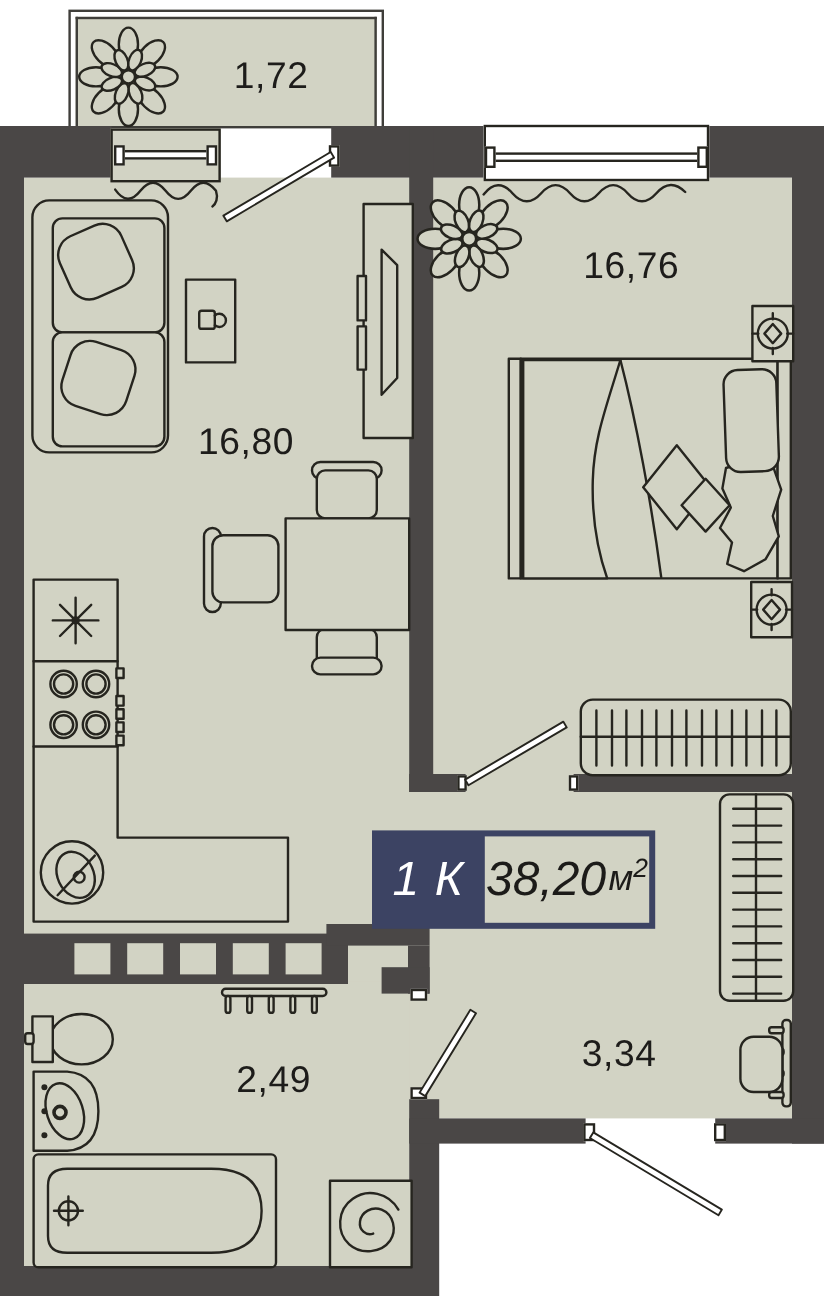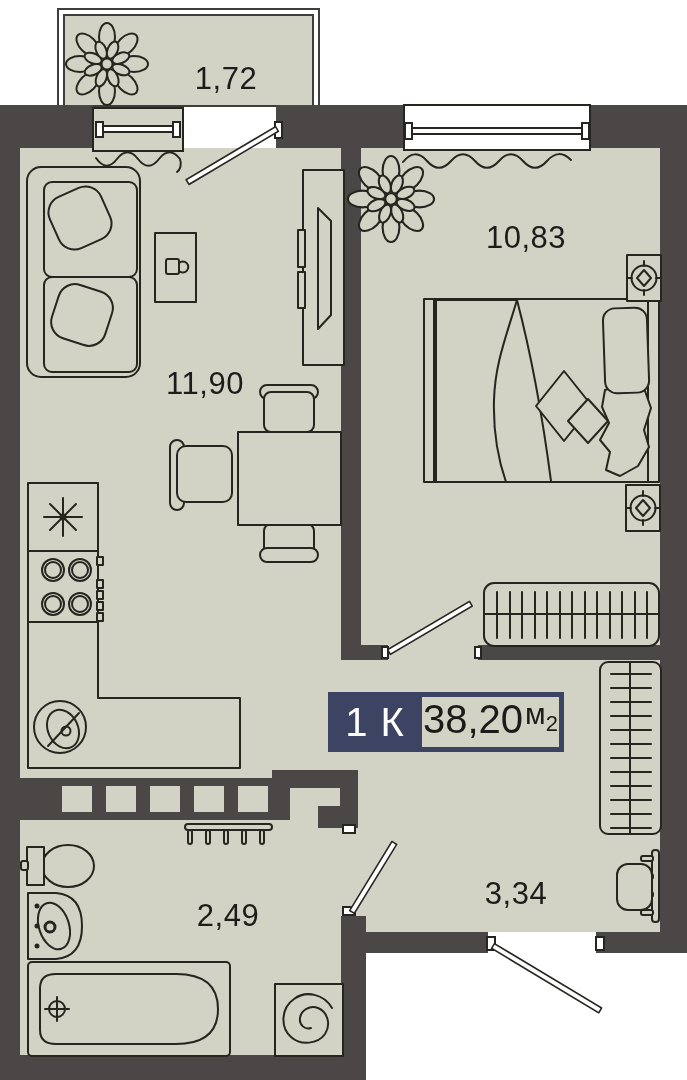--- a/index.html
+++ b/index.html
@@ -18,27 +18,27 @@
            border:2px solid #3f3e3a;background:#fff;box-sizing:border-box;}
   .balcony-inner{position:absolute;left:4px;right:4px;top:4px;bottom:0;
            border:2px solid #3f3e3a;border-bottom:none;background:var(--floor);}
   .ov{position:absolute;left:0;top:0;width:687px;height:1080px;pointer-events:none;}
   .ov *{stroke:var(--line);stroke-width:2;fill:none;stroke-linecap:round;stroke-linejoin:round;}
   .ov .f{fill:var(--floor);}
   .ov .w{fill:#fff;}
   .ov .dot{fill:var(--line);stroke:none;}
   .ov .thin{stroke-width:1.6;}
   .area-label{position:absolute;transform:translate(-50%,-50%);font-size:31px;color:#1d1c1a;
-              white-space:nowrap;letter-spacing:0.5px;margin-top:16px;}
-  .badge{position:absolute;left:328px;top:692px;width:236px;height:60px;background:var(--accent);
-         display:flex;box-sizing:border-box;}
+              white-space:nowrap;letter-spacing:0.5px;}
+  .badge{position:absolute;left:310px;top:692px;width:236px;height:82px;background:var(--accent);
+         display:flex;box-sizing:border-box;font-style:italic;}
   .badge-type{width:94px;color:#ffffff;font-size:40px;display:flex;align-items:center;
               justify-content:center;letter-spacing:1px;}
   .badge-area{flex:1;margin:5px 5px 5px 0;background:var(--floor);display:flex;
-              align-items:flex-start;justify-content:center;font-size:40px;color:#1c1b19;}
+              align-items:center;justify-content:center;font-size:40px;color:#1c1b19;}
   .badge-area .unit{font-size:30px;margin-left:2px;}
   .badge-area .sup{font-size:22px;align-self:flex-start;margin-top:14px;}
 </style>
 </head>
 <body>
 
 <div class="plan">
 
   <div class="balcony">
     <div class="balcony-inner"></div>
@@ -283,22 +283,22 @@
         </g>
     </g>
     <g class="door">
       <g transform="translate(493,946) rotate(31)">
           <rect class="w thin" x="0" y="-2.75" width="125" height="5.5"></rect>
         </g>
     </g>
   </svg>
 
   <div class="area-label" style="left:226px;top:63px">1,72</div>
-  <div class="area-label" style="left:205px;top:368px">11,90</div>
-  <div class="area-label" style="left:526px;top:222px">10,83</div>
+  <div class="area-label" style="left:205px;top:368px">16,80</div>
+  <div class="area-label" style="left:526px;top:222px">16,76</div>
   <div class="area-label" style="left:228px;top:900px">2,49</div>
   <div class="area-label" style="left:516px;top:878px">3,34</div>
 
   <div class="badge">
     <div class="badge-type">1 К</div>
     <div class="badge-area">
       <span>38,20</span>
         <span class="unit">м</span>
         <span class="sup">2</span>
     </div>

